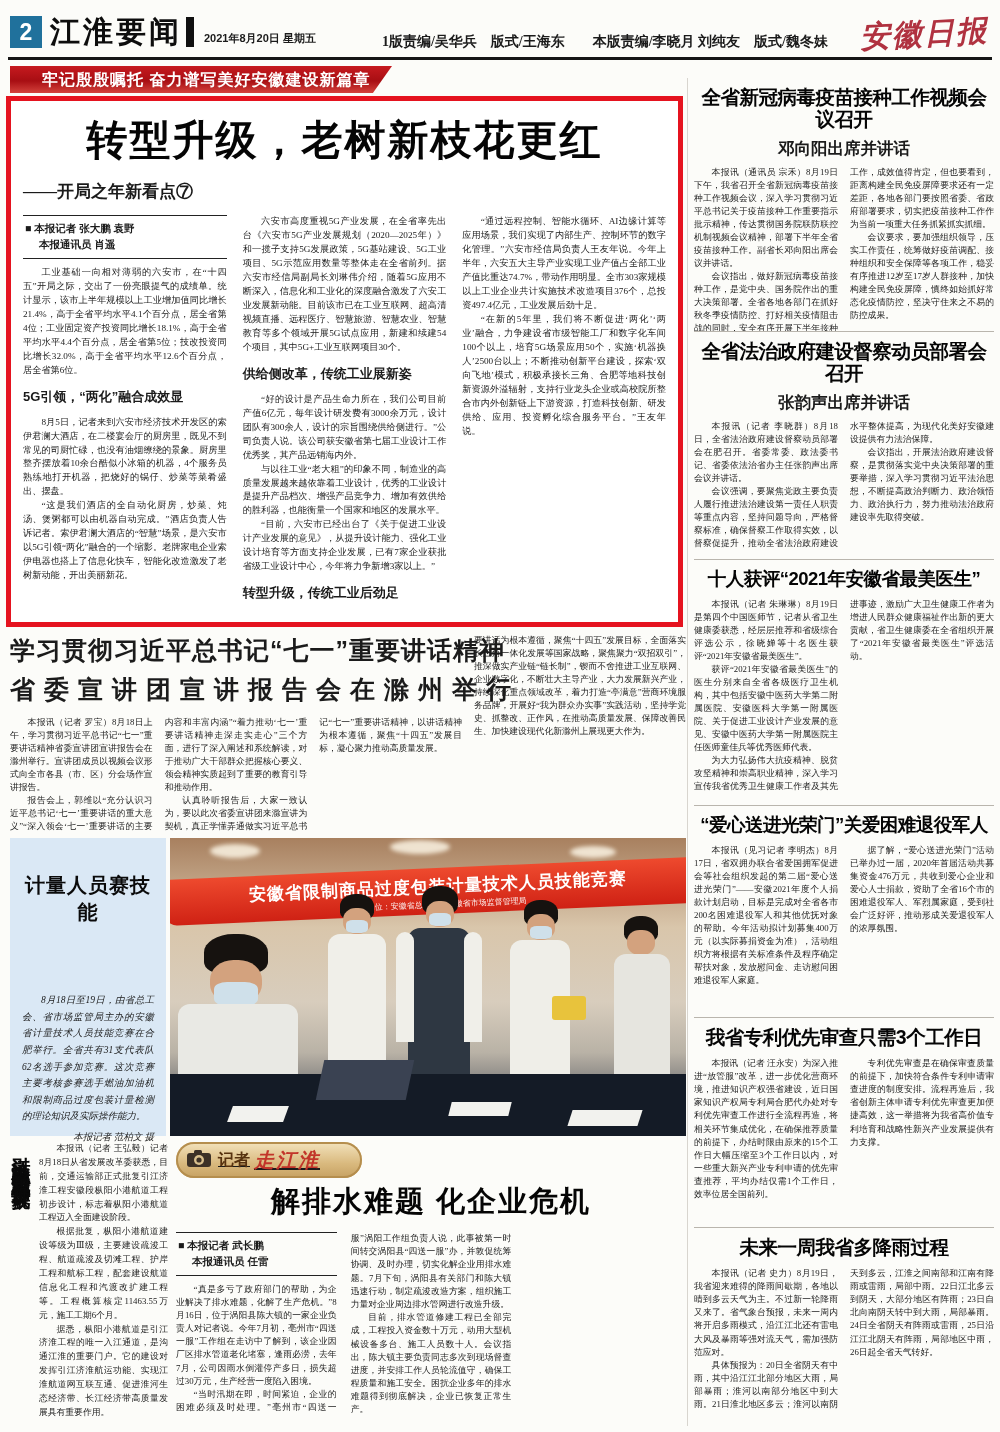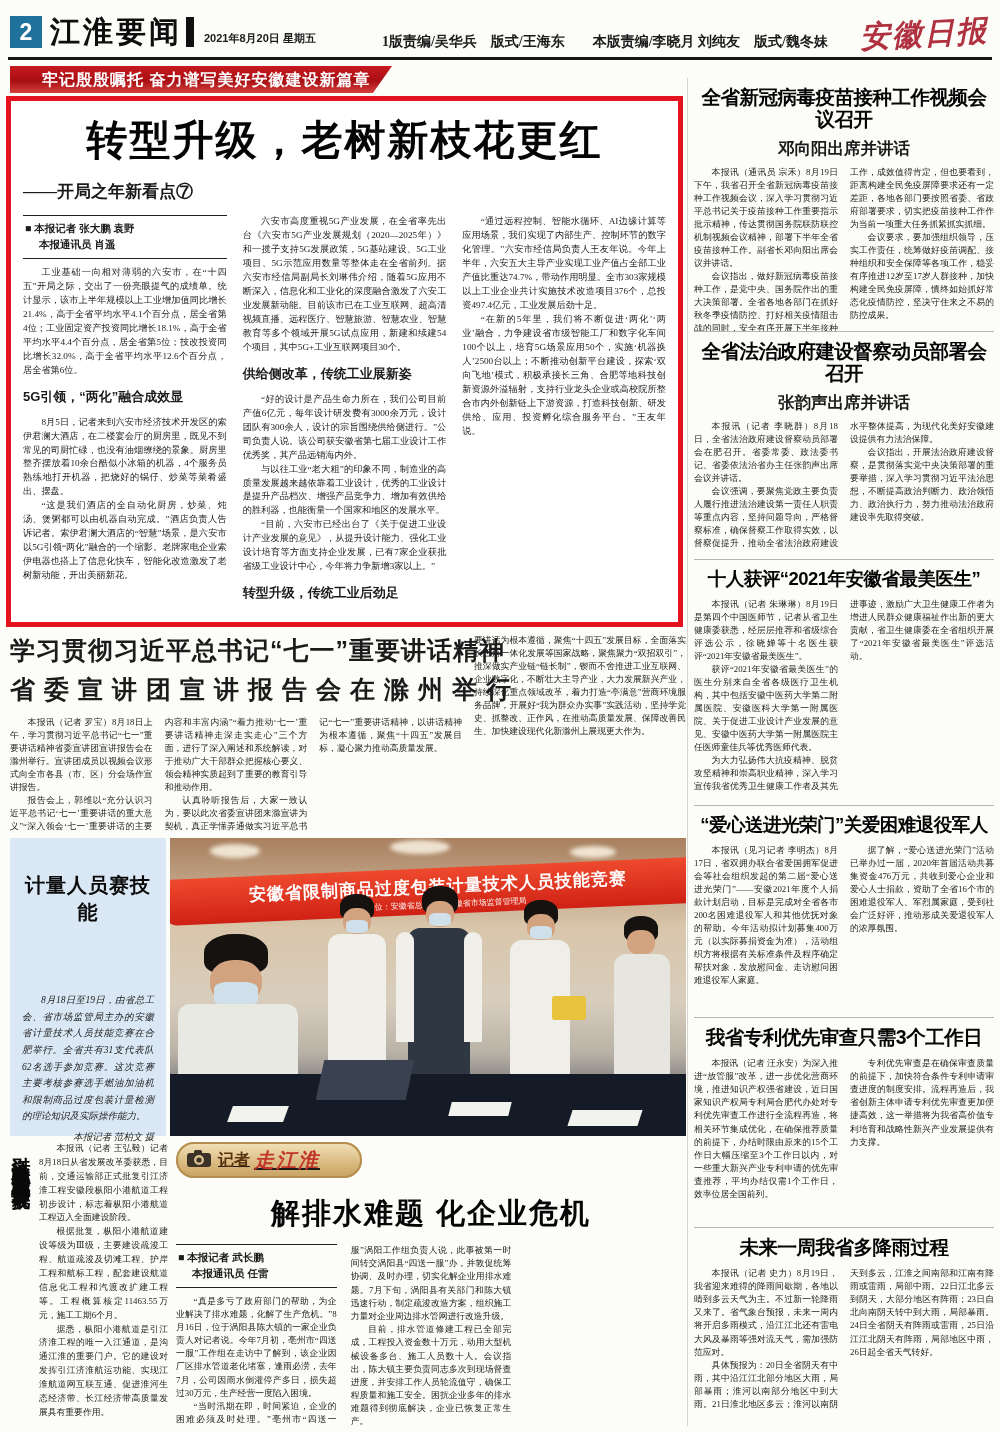--- a/index.html
+++ b/index.html
@@ -96,21 +96,21 @@
   .canal-body p { text-indent:2em; text-align:justify; }
 
   
   .feature { position:absolute; left:176px; top:1142px; width:510px; height:286px; }
   .badge { position:relative; width:186px; height:36px; border-radius:18px;
     background:linear-gradient(180deg,#f3e3bd,#d9b97e 60%,#c6a162); box-shadow:inset 0 0 0 2px #b58e4e;
     display:flex; align-items:center; padding-left:10px;text-decoration:underline; }
   .badge .b-pre { font-size:16px; font-weight:900; color:#57320f; margin-left:6px;
     font-family:"Liberation Sans","DejaVu Sans",sans-serif; }
   .badge .b-script { font-size:20px; font-weight:bold; font-style:italic; color:#c2352a; margin-left:4px; letter-spacing:2px; }
-  .feat-headline { text-align:center; font-size:29px; letter-spacing:2px; margin-top:16px; color:#050505; }
+  .feat-headline { text-align:center; font-size:29px; letter-spacing:2px; margin-top:4px; color:#050505; }
   .feat-cols { margin-top:10px; height:186px; column-count:3; column-gap:14px; column-fill:auto;
     font-size:8.8px; line-height:1.5; overflow:hidden; }
   .feat-cols p { text-indent:2em; text-align:justify; }
 </style>
 </head>
 <body>
 
 <div class="pagenum hl">2</div>
 <div class="section-title hl">江淮要闻</div>
 <div class="title-bar"></div>

